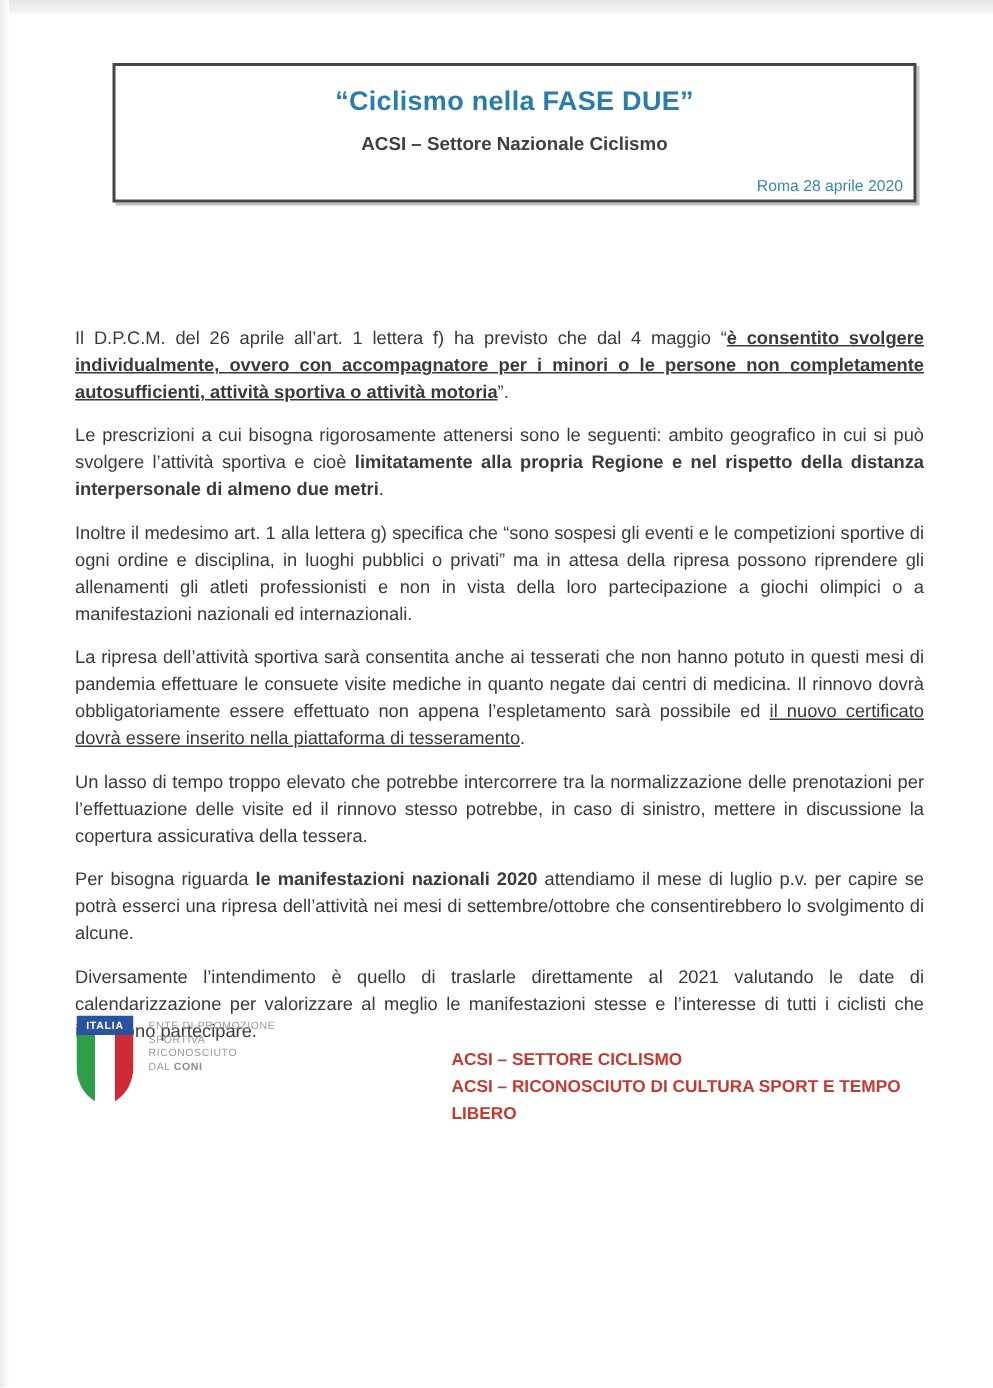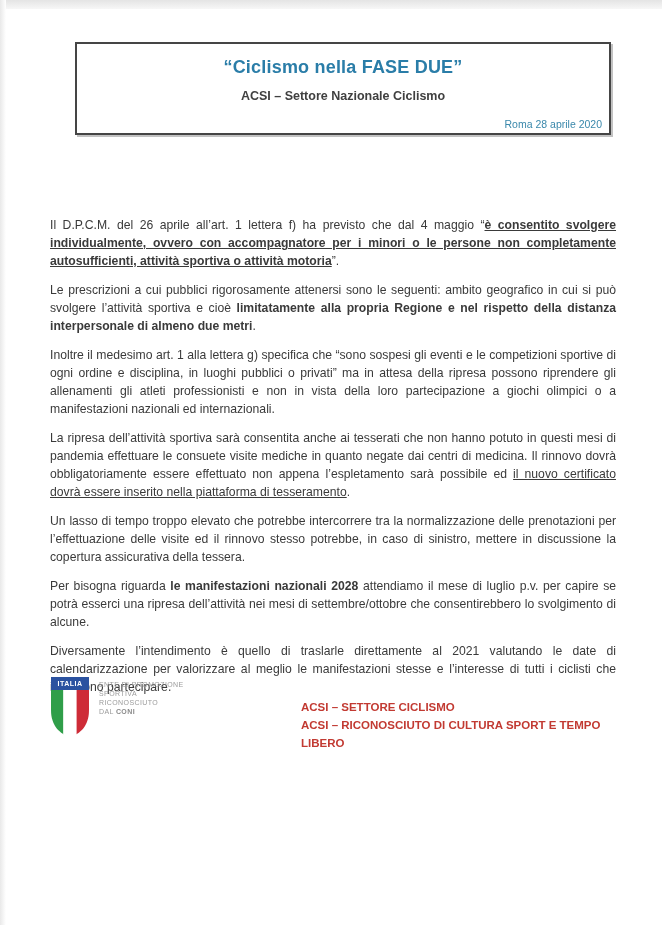--- a/index.html
+++ b/index.html
@@ -83,25 +83,25 @@
   <div class="header-box">
     <div class="title-cell">
       <div class="doc-title">“Ciclismo nella FASE DUE”</div>
       <div class="doc-subtitle">ACSI – Settore Nazionale Ciclismo</div>
       <div class="doc-date">Roma 28 aprile 2020</div>
     </div>
   </div>
 
   <div class="doc-body">
     <p><span>Il D.P.C.M. del 26 aprile all’art. 1 lettera f) ha previsto che dal 4 maggio “</span><span class="b u">è consentito svolgere individualmente, ovvero con accompagnatore per i minori o le persone non completamente autosufficienti, attività sportiva o attività motoria</span><span>”.</span></p>
-    <p><span>Le prescrizioni a cui pubblici rigorosamente attenersi sono le seguenti: ambito geografico in cui si può svolgere l’attività sportiva e cioè </span><span class="b">limitatamente alla propria Regione e nel rispetto della distanza interpersonale di almeno due metri</span><span>.</span></p>
+    <p><span>Le prescrizioni a cui bisogna rigorosamente attenersi sono le seguenti: ambito geografico in cui si può svolgere l’attività sportiva e cioè </span><span class="b">limitatamente alla propria Regione e nel rispetto della distanza interpersonale di almeno due metri</span><span>.</span></p>
     <p><span>Inoltre il medesimo art. 1 alla lettera g) specifica che “sono sospesi gli eventi e le competizioni sportive di ogni ordine e disciplina, in luoghi pubblici o privati” ma in attesa della ripresa possono riprendere gli allenamenti gli atleti professionisti e non in vista della loro partecipazione a giochi olimpici o a manifestazioni nazionali ed internazionali.</span></p>
     <p><span>La ripresa dell’attività sportiva sarà consentita anche ai tesserati che non hanno potuto in questi mesi di pandemia effettuare le consuete visite mediche in quanto negate dai centri di medicina. Il rinnovo dovrà obbligatoriamente essere effettuato non appena l’espletamento sarà possibile ed </span><span class="u">il nuovo certificato dovrà essere inserito nella piattaforma di tesseramento</span><span>.</span></p>
     <p><span>Un lasso di tempo troppo elevato che potrebbe intercorrere tra la normalizzazione delle prenotazioni per l’effettuazione delle visite ed il rinnovo stesso potrebbe, in caso di sinistro, mettere in discussione la copertura assicurativa della tessera.</span></p>
-    <p><span>Per bisogna riguarda </span><span class="b">le manifestazioni nazionali 2028</span><span> attendiamo il mese di luglio p.v. per capire se potrà esserci una ripresa dell’attività nei mesi di settembre/ottobre che consentirebbero lo svolgimento di alcune.</span></p>
+    <p><span>Per bisogna riguarda </span><span class="b">le manifestazioni nazionali 2020</span><span> attendiamo il mese di luglio p.v. per capire se potrà esserci una ripresa dell’attività nei mesi di settembre/ottobre che consentirebbero lo svolgimento di alcune.</span></p>
     <p><span>Diversamente l’intendimento è quello di traslarle direttamente al 2021 valutando le date di calendarizzazione per valorizzare al meglio le manifestazioni stesse e l’interesse di tutti i ciclisti che intendono partecipare.</span></p>
   </div>
 
   <div class="doc-footer">
     <div class="coni-block">
       <svg viewBox="0 0 40 62" width="40" height="62">
         <defs>
           <clipPath id="shieldClip">
             <path d="M1 1 H39 V34 C39 50 30 58 20 61 C10 58 1 50 1 34 Z"></path>
           </clipPath>

